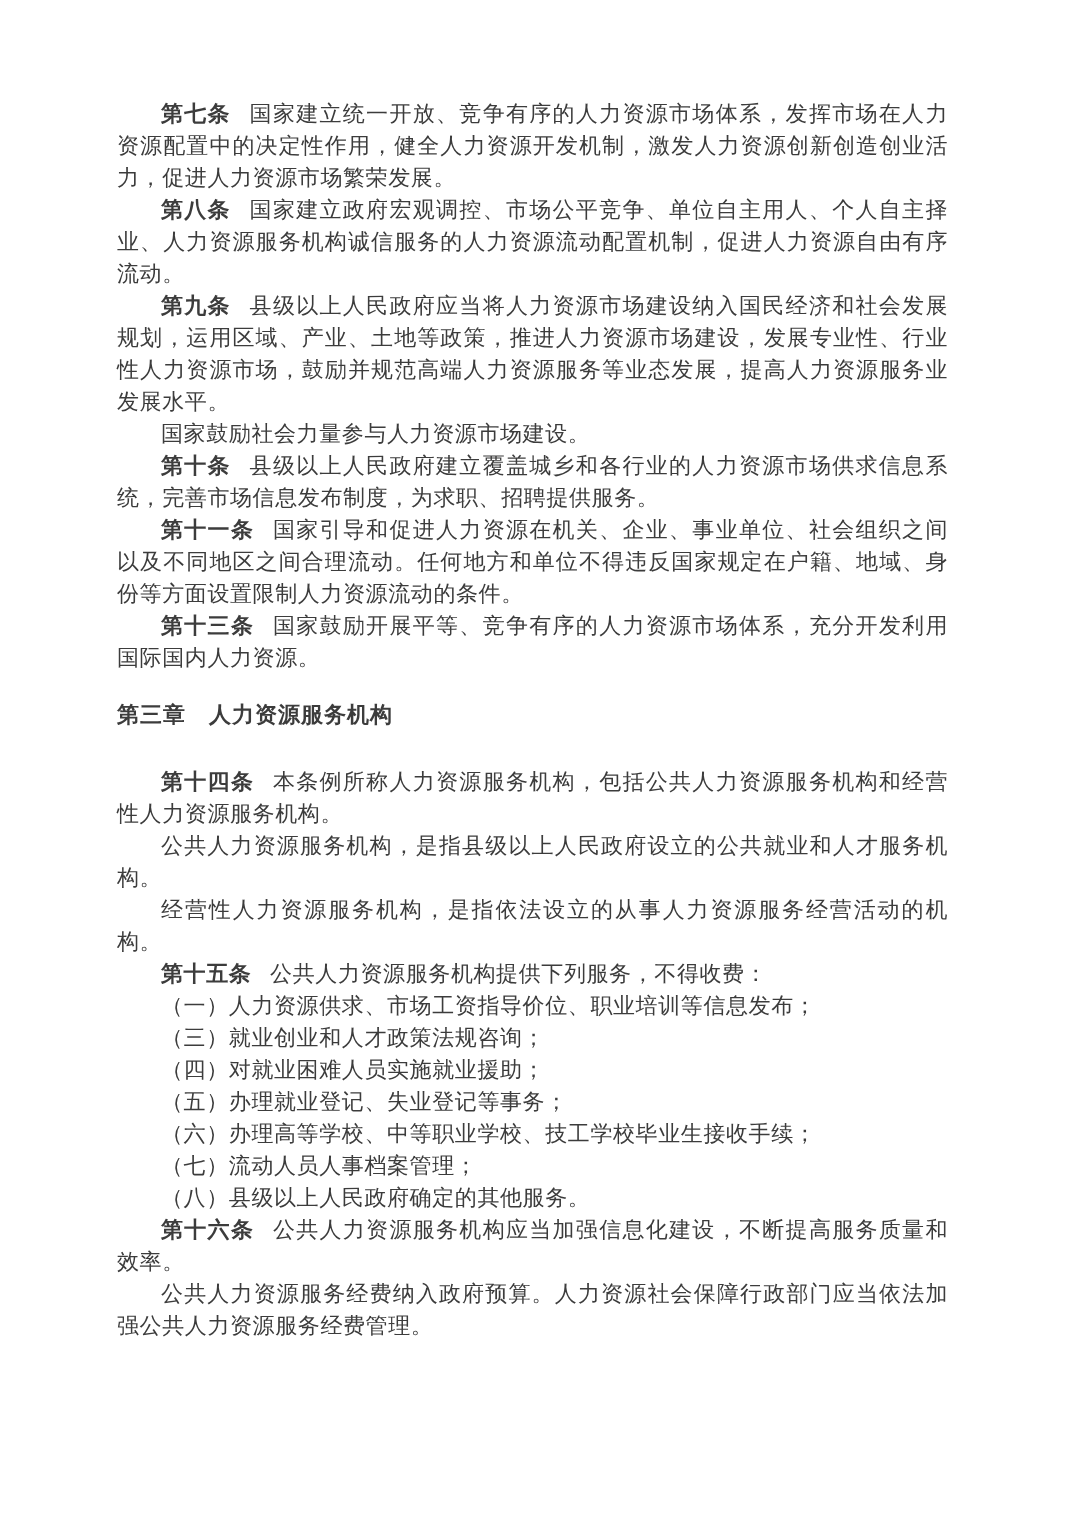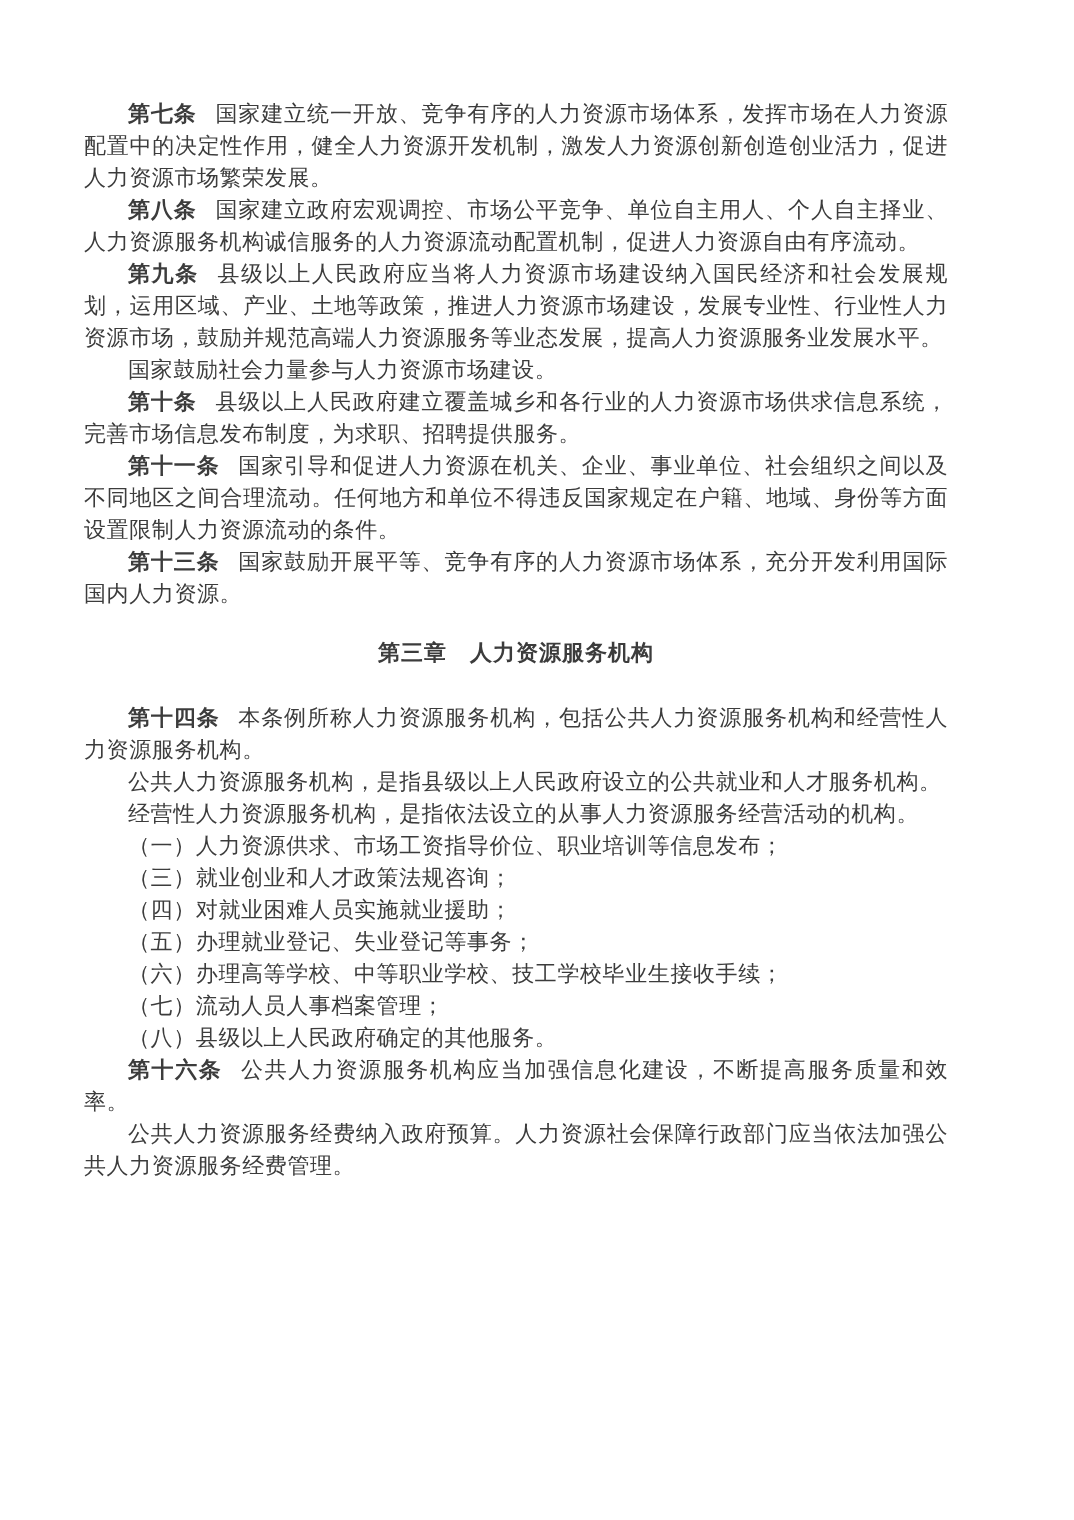--- a/index.html
+++ b/index.html
@@ -6,42 +6,43 @@
   .page {
     position: relative;
     width: 1074px;
     height: 1520px;
     background: #ffffff;
     overflow: hidden;
     font-family: "Liberation Serif", "DejaVu Serif", serif;
   }
   .content {
     box-sizing: border-box;
-    padding: 98px 126px 0 84px;
+    padding: 98px 126px 0 117px;
   }
   .para {
     margin: 0;
     font-size: 22px;
     line-height: 32px;
     color: #3c3c3c;
     text-align: justify;
     text-justify: inter-character;
     text-indent: 2em;
     letter-spacing: 0.6px;
   }
   .art-num {
     font-weight: bold;
     padding-right: 0.85em;
   }
   .chapter {
     text-indent: 0;
-    text-align: center;
+    text-align: left;
     font-weight: bold;
     letter-spacing: 1px;
     margin: 27px 0 33px 0;
+    font-family: Liberation Mono, monospace;
   }
 </style>
 </head>
 <body>
 
 <div class="page">
   <div class="content">
 
     <p class="para"><span class="art-num">第七条</span><span>国家建立统一开放、竞争有序的人力资源市场体系，发挥市场在人力资源配置中的决定性作用，健全人力资源开发机制，激发人力资源创新创造创业活力，促进人力资源市场繁荣发展。</span></p>
 
@@ -59,20 +60,21 @@
     <p class="para"><span class="art-num">第十三条</span><span>国家鼓励开展平等、竞争有序的人力资源市场体系，充分开发利用国际国内人力资源。</span></p>
 
     <p class="para chapter">第三章　人力资源服务机构</p>
 
     <p class="para"><span class="art-num">第十四条</span><span>本条例所称人力资源服务机构，包括公共人力资源服务机构和经营性人力资源服务机构。</span></p>
 
     <p class="para">公共人力资源服务机构，是指县级以上人民政府设立的公共就业和人才服务机构。</p>
 
     <p class="para">经营性人力资源服务机构，是指依法设立的从事人力资源服务经营活动的机构。</p>
 
+    <p class="para"><span class="art-num">第十五条</span><span>公共人力资源服务机构提供下列服务，不得收费：</span></p>
 
     <p class="para">（一）人力资源供求、市场工资指导价位、职业培训等信息发布；</p>
     <p class="para">（三）就业创业和人才政策法规咨询；</p>
     <p class="para">（四）对就业困难人员实施就业援助；</p>
     <p class="para">（五）办理就业登记、失业登记等事务；</p>
     <p class="para">（六）办理高等学校、中等职业学校、技工学校毕业生接收手续；</p>
     <p class="para">（七）流动人员人事档案管理；</p>
     <p class="para">（八）县级以上人民政府确定的其他服务。</p>
 
     <p class="para"><span class="art-num">第十六条</span><span>公共人力资源服务机构应当加强信息化建设，不断提高服务质量和效率。</span></p>

